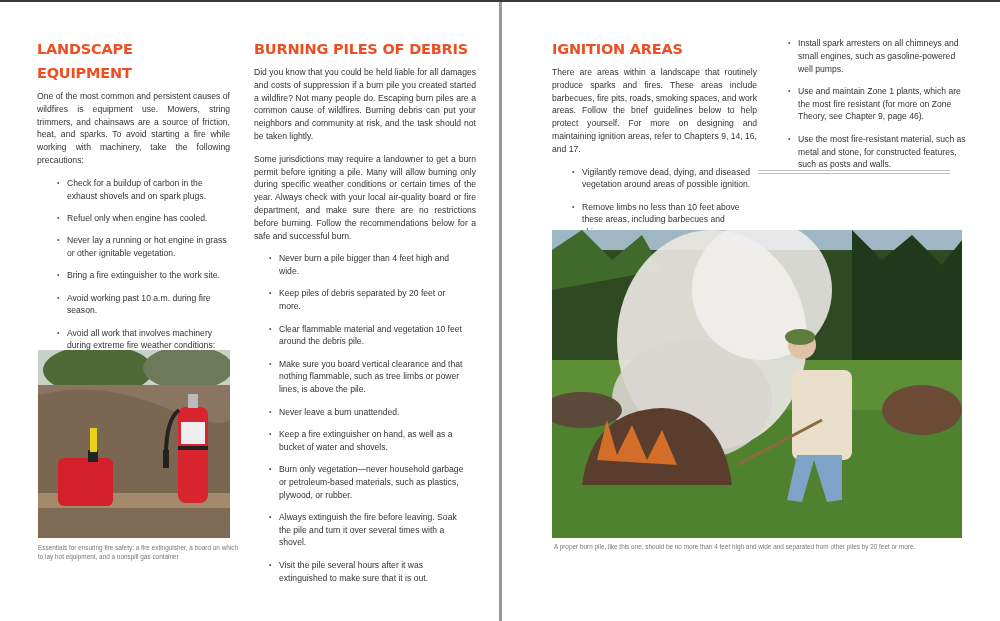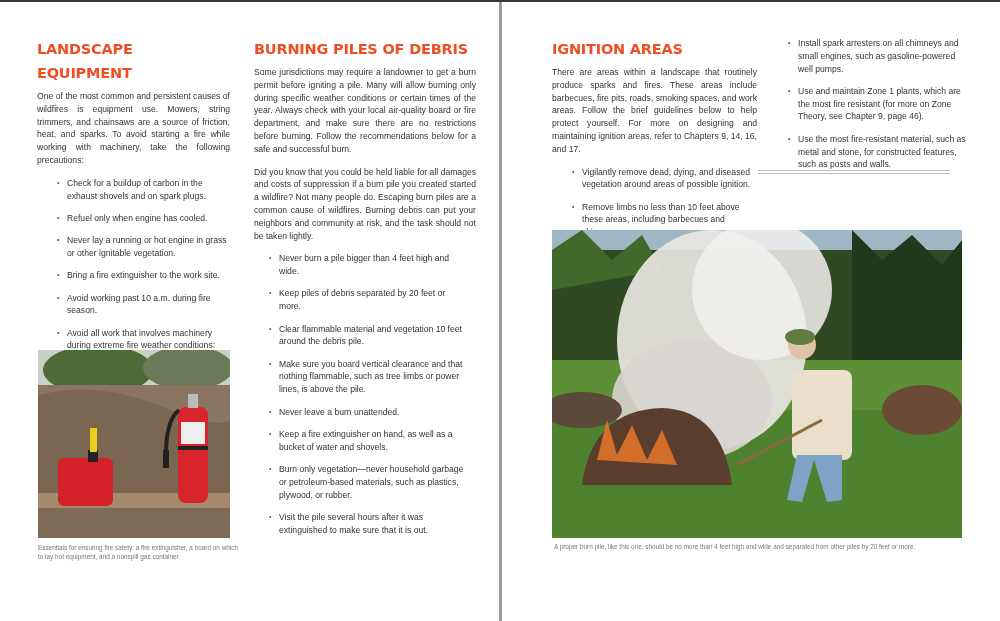--- a/index.html
+++ b/index.html
@@ -57,30 +57,31 @@
       <rect x="140" y="96" width="30" height="4" fill="#222"></rect>
       <path d="M141 60 Q128 70 128 105" stroke="#222" stroke-width="4" fill="none"></path>
       <rect x="125" y="100" width="6" height="18" fill="#222"></rect>
       <rect x="150" y="44" width="10" height="14" fill="#bbb"></rect>
     </svg>
   </div>
   <div class="caption" style="left:38px; top:541px; width:200px;">Essentials for ensuring fire safety: a fire extinguisher, a board on which to lay hot equipment, and a nonspill gas container</div>
 
   <div class="col" style="left:254px; top:35px; width:222px;">
     <h2>BURNING PILES OF DEBRIS</h2>
+    <p>Did you know that you could be held liable for all damages and costs of suppression if a burn pile you created started a wildfire? Not many people do. Escaping burn piles are a common cause of wildfires. Burning debris can put your neighbors and community at risk, and the task should not be taken lightly.</p>
     <p>Some jurisdictions may require a landowner to get a burn permit before igniting a pile. Many will allow burning only during specific weather conditions or certain times of the year. Always check with your local air-quality board or fire department, and make sure there are no restrictions before burning. Follow the recommendations below for a safe and successful burn.</p>
-    <p>Did you know that you could be held liable for all damages and costs of suppression if a burn pile you created started a wildfire? Not many people do. Escaping burn piles are a common cause of wildfires. Burning debris can put your neighbors and community at risk, and the task should not be taken lightly.</p>
     <ul style="padding-left:15px; width:200px;">
       <li>Never burn a pile bigger than 4 feet high and wide.</li>
       <li>Keep piles of debris separated by 20 feet or more.</li>
       <li>Clear flammable material and vegetation 10 feet around the debris pile.</li>
       <li>Make sure you board vertical clearance and that nothing flammable, such as tree limbs or power lines, is above the pile.</li>
       <li>Never leave a burn unattended.</li>
       <li>Keep a fire extinguisher on hand, as well as a bucket of water and shovels.</li>
       <li>Burn only vegetation—never household garbage or petroleum-based materials, such as plastics, plywood, or rubber.</li>
+      <li>Always extinguish the fire before leaving. Soak the pile and turn it over several times with a shovel.</li>
       <li>Visit the pile several hours after it was extinguished to make sure that it is out.</li>
     </ul>
   </div>
 
   <div class="footer" style="left:37px;">
     <span class="pnum">20</span>
     <span class="chap">CHAPTER 3:</span>
     <span class="title">PROTECTING YOURSELF FROM YOURSELF</span>
   </div>
 </div>

